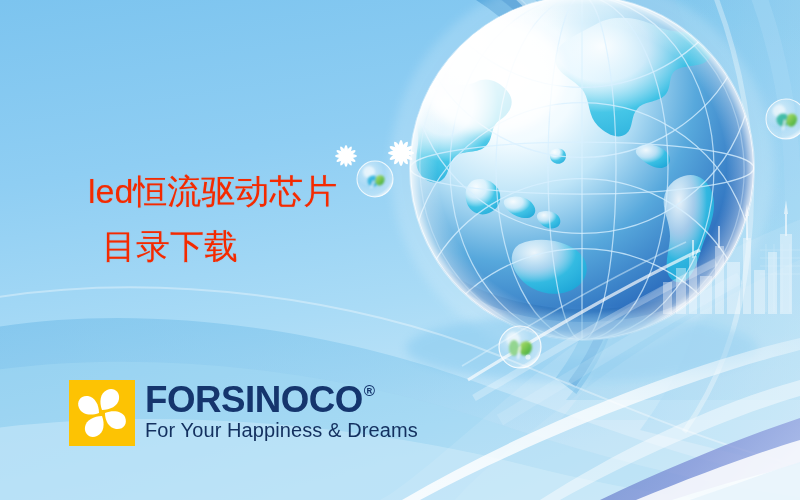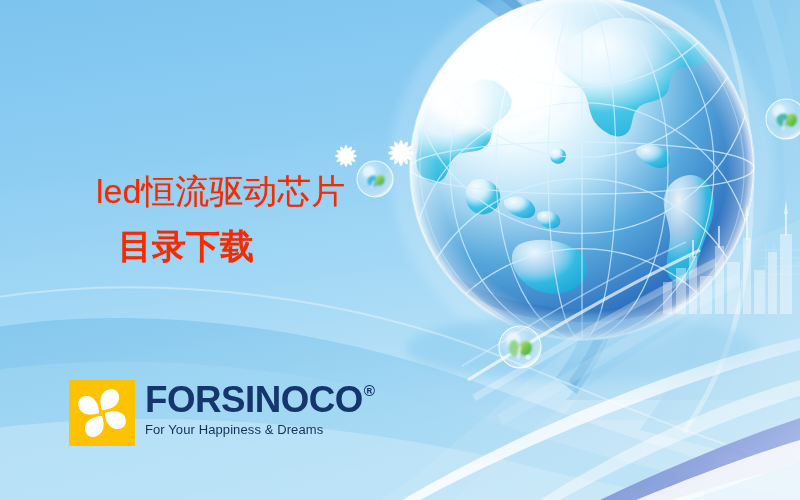--- a/index.html
+++ b/index.html
@@ -14,33 +14,33 @@
     background:#8ecdf2;
   }
   #stage svg.layer{
     position:absolute;top:0;left:0;width:800px;height:500px;
     display:block;
   }
 
   
   .headline{
     position:absolute;
-    left:96px;top:164px;
+    left:88px;top:164px;
     width:430px;
     color:#f42a00;
     font-size:34px;
     line-height:55px;
     letter-spacing:0px;
     font-weight:400;
     white-space:nowrap;
     text-shadow:0 0 1px rgba(244,42,0,.35);
     z-index:40;
   }
   .headline .l1{display:block;}
-  .headline .l2{display:block;margin-left:22px;font-weight:bold;}
+  .headline .l2{display:block;margin-left:14px;}
 
   
   .logo{
     position:absolute;
     left:69px;top:380px;
     display:flex;align-items:flex-start;
     z-index:40;
   }
   .logo-mark{
     width:66px;height:66px;
@@ -65,21 +65,21 @@
     transform:scaleX(1.02);
     transform-origin:left center;
   }
   .logo-reg{
     font-size:15px;line-height:15px;
     margin-top:1px;margin-left:1px;
     font-weight:bold;
   }
   .logo-tag{
     color:#13305f;
-    font-size:13px;
+    font-size:20px;
     line-height:20px;
     margin-top:2px;
     letter-spacing:0.1px;
     white-space:nowrap;
   }
 </style>
 </head>
 <body>
 
 <div id="stage">

